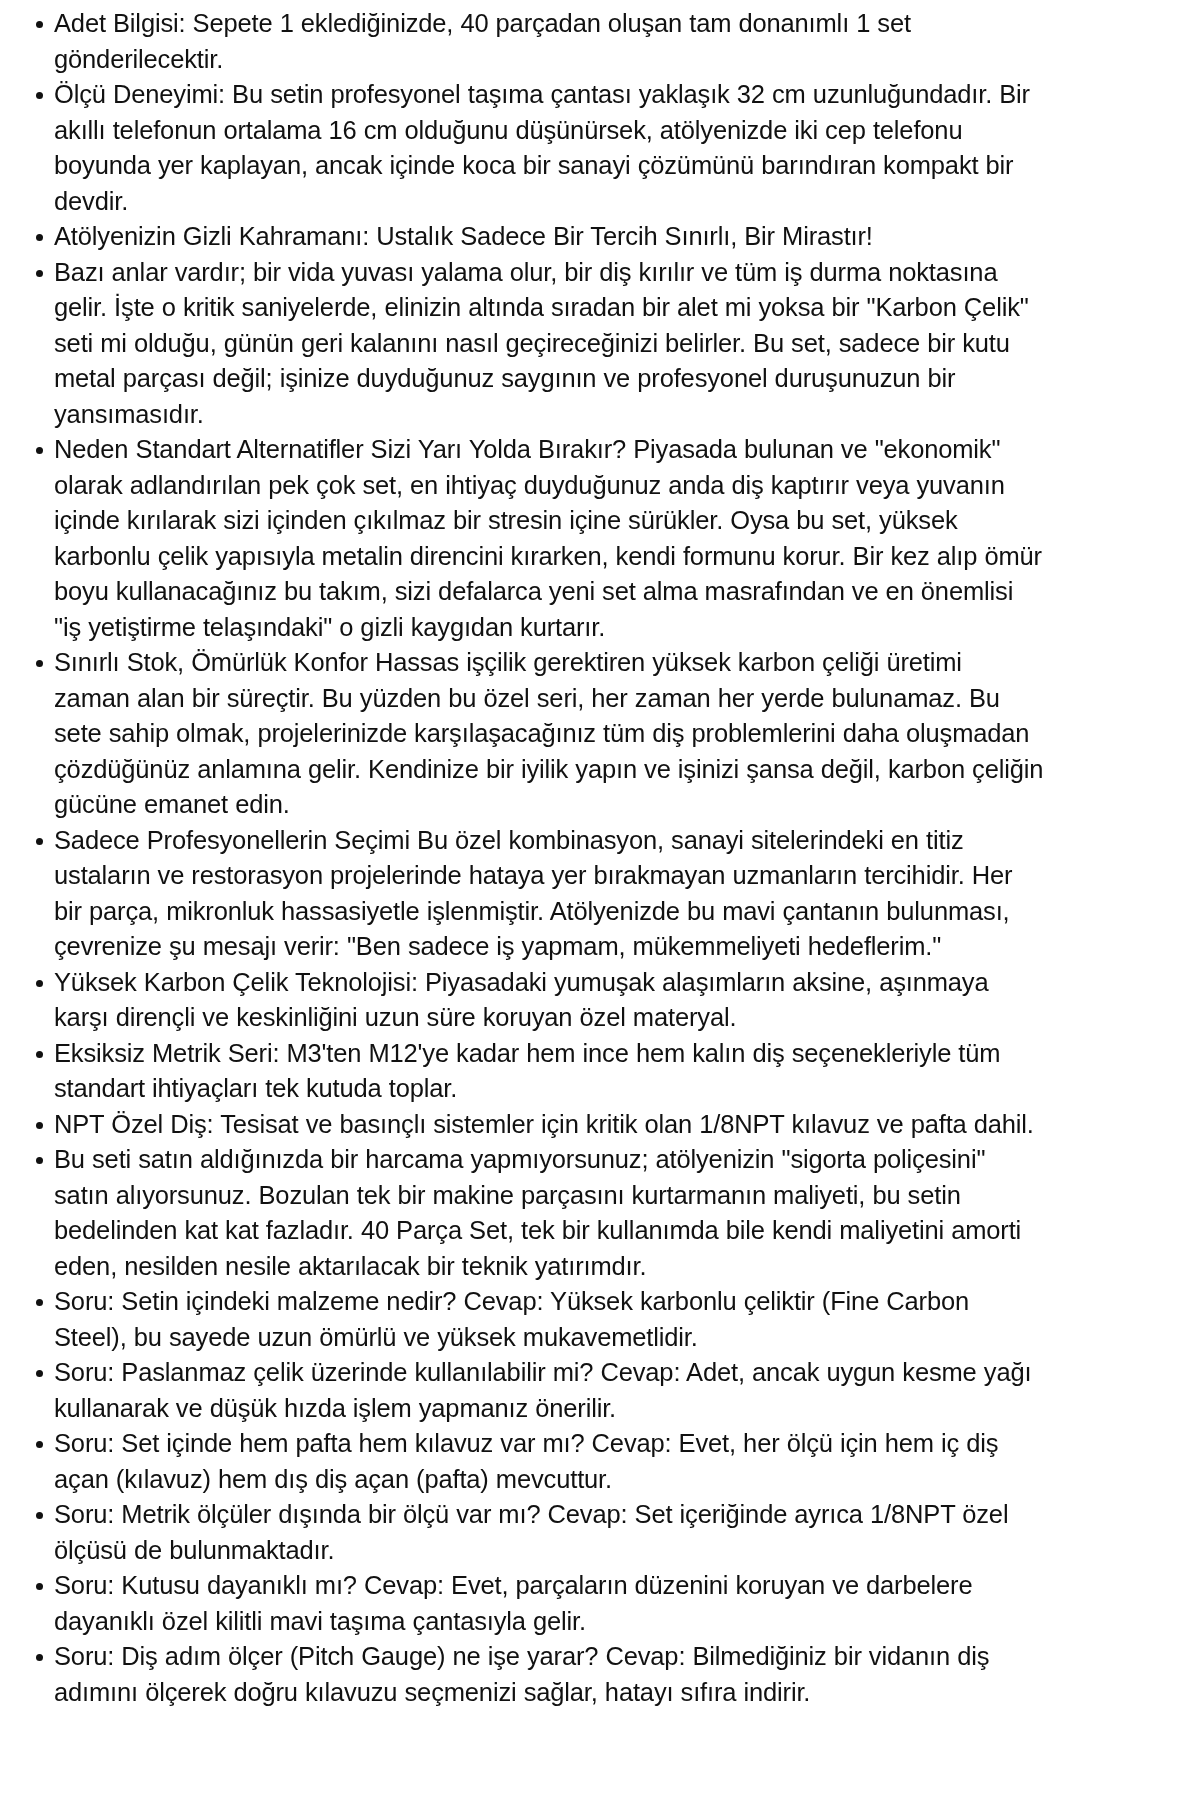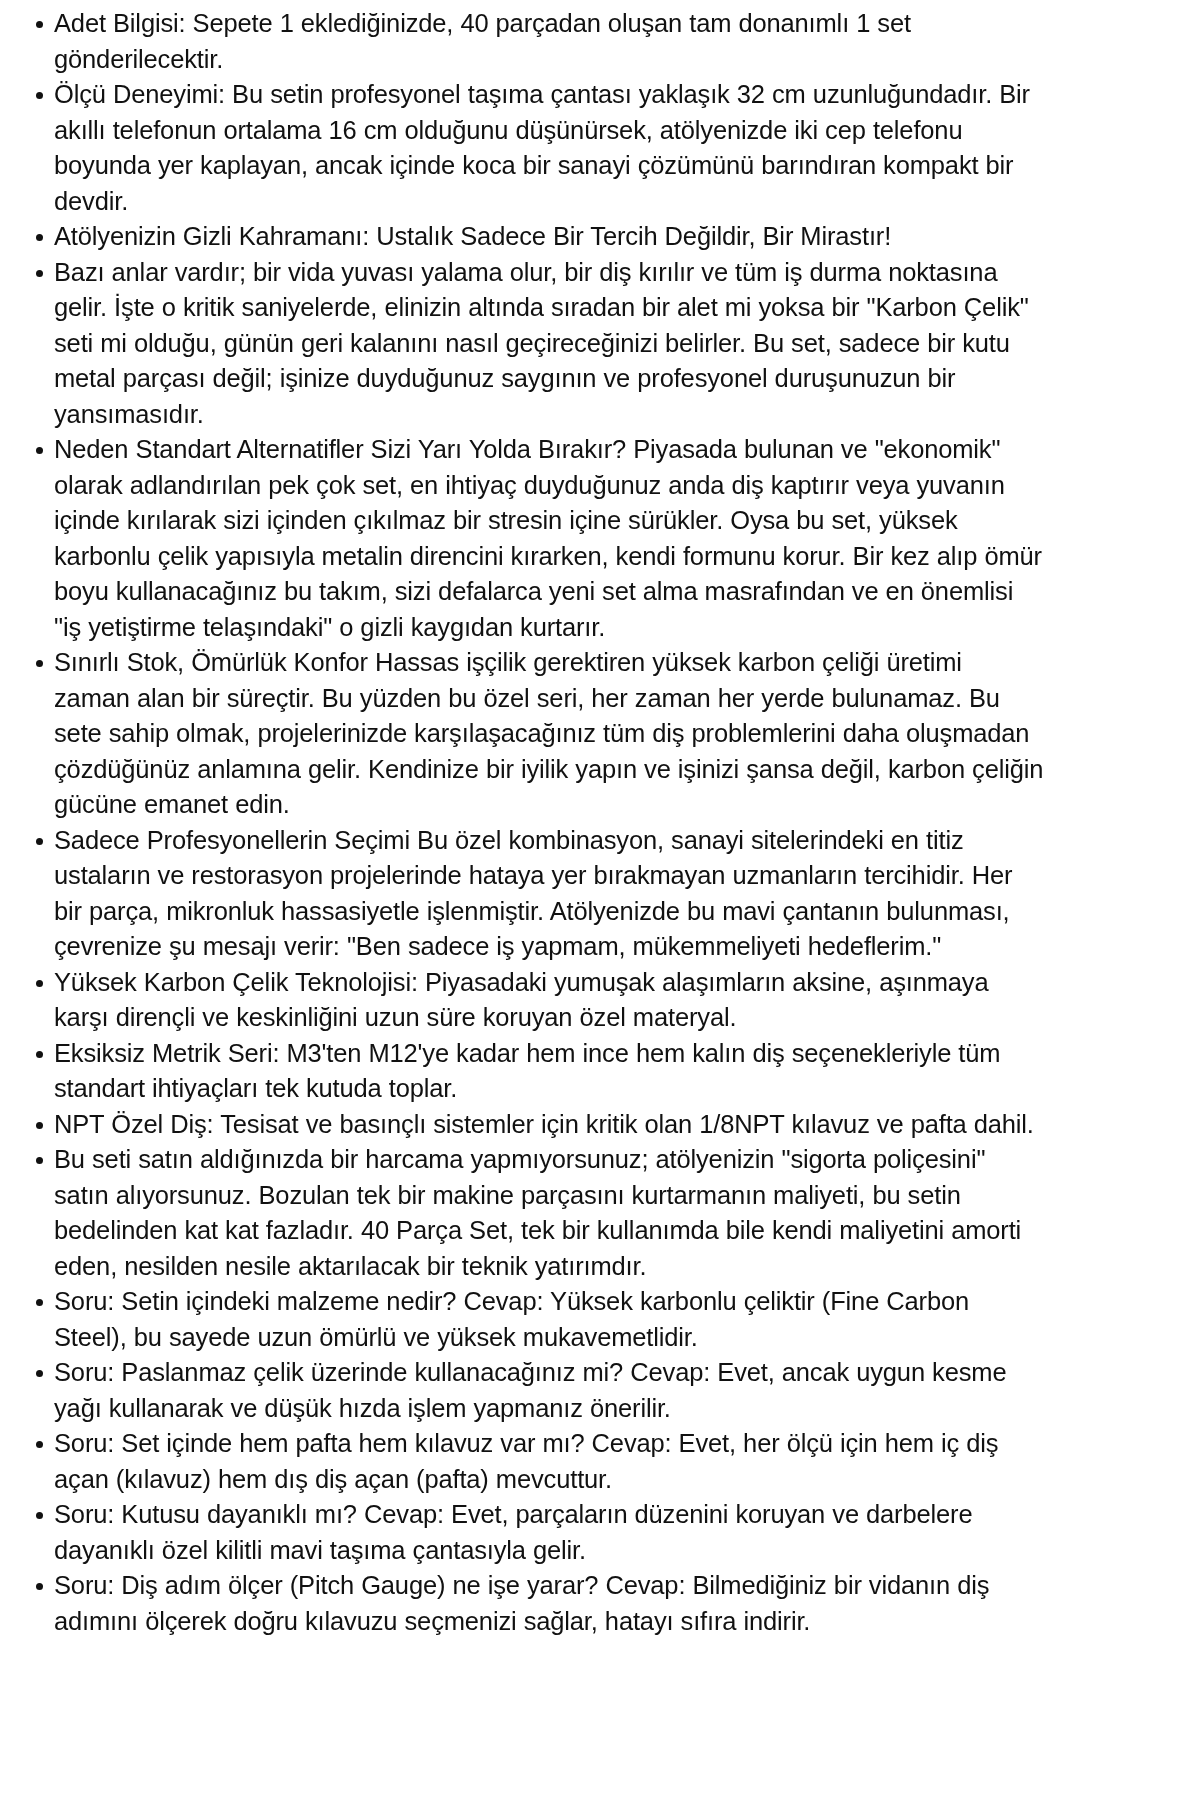--- a/index.html
+++ b/index.html
@@ -49,29 +49,30 @@
     background: #111111;
   }
 </style>
 </head>
 <body>
 
 <div class="page">
   <ul class="bullet-list">
     <li><span>Adet Bilgisi: Sepete 1 eklediğinizde, 40 parçadan oluşan tam donanımlı 1 set gönderilecektir.</span></li>
     <li><span>Ölçü Deneyimi: Bu setin profesyonel taşıma çantası yaklaşık 32 cm uzunluğundadır. Bir akıllı telefonun ortalama 16 cm olduğunu düşünürsek, atölyenizde iki cep telefonu boyunda yer kaplayan, ancak içinde koca bir sanayi çözümünü barındıran kompakt bir devdir.</span></li>
-    <li><span>Atölyenizin Gizli Kahramanı: Ustalık Sadece Bir Tercih Değildir, Bir Mirastır!</span></li>
+    <li><span>Atölyenizin Gizli Kahramanı: Ustalık Sadece Bir Tercih Sınırlı, Bir Mirastır!</span></li>
     <li><span>Bazı anlar vardır; bir vida yuvası yalama olur, bir diş kırılır ve tüm iş durma noktasına gelir. İşte o kritik saniyelerde, elinizin altında sıradan bir alet mi yoksa bir "Karbon Çelik" seti mi olduğu, günün geri kalanını nasıl geçireceğinizi belirler. Bu set, sadece bir kutu metal parçası değil; işinize duyduğunuz saygının ve profesyonel duruşunuzun bir yansımasıdır.</span></li>
     <li><span>Neden Standart Alternatifler Sizi Yarı Yolda Bırakır? Piyasada bulunan ve "ekonomik" olarak adlandırılan pek çok set, en ihtiyaç duyduğunuz anda diş kaptırır veya yuvanın içinde kırılarak sizi içinden çıkılmaz bir stresin içine sürükler. Oysa bu set, yüksek karbonlu çelik yapısıyla metalin direncini kırarken, kendi formunu korur. Bir kez alıp ömür boyu kullanacağınız bu takım, sizi defalarca yeni set alma masrafından ve en önemlisi "iş yetiştirme telaşındaki" o gizli kaygıdan kurtarır.</span></li>
     <li><span>Sınırlı Stok, Ömürlük Konfor Hassas işçilik gerektiren yüksek karbon çeliği üretimi zaman alan bir süreçtir. Bu yüzden bu özel seri, her zaman her yerde bulunamaz. Bu sete sahip olmak, projelerinizde karşılaşacağınız tüm diş problemlerini daha oluşmadan çözdüğünüz anlamına gelir. Kendinize bir iyilik yapın ve işinizi şansa değil, karbon çeliğin gücüne emanet edin.</span></li>
     <li><span>Sadece Profesyonellerin Seçimi Bu özel kombinasyon, sanayi sitelerindeki en titiz ustaların ve restorasyon projelerinde hataya yer bırakmayan uzmanların tercihidir. Her bir parça, mikronluk hassasiyetle işlenmiştir. Atölyenizde bu mavi çantanın bulunması, çevrenize şu mesajı verir: "Ben sadece iş yapmam, mükemmeliyeti hedeflerim."</span></li>
     <li><span>Yüksek Karbon Çelik Teknolojisi: Piyasadaki yumuşak alaşımların aksine, aşınmaya karşı dirençli ve keskinliğini uzun süre koruyan özel materyal.</span></li>
     <li><span>Eksiksiz Metrik Seri: M3'ten M12'ye kadar hem ince hem kalın diş seçenekleriyle tüm standart ihtiyaçları tek kutuda toplar.</span></li>
     <li><span>NPT Özel Diş: Tesisat ve basınçlı sistemler için kritik olan 1/8NPT kılavuz ve pafta dahil.</span></li>
     <li><span>Bu seti satın aldığınızda bir harcama yapmıyorsunuz; atölyenizin "sigorta poliçesini" satın alıyorsunuz. Bozulan tek bir makine parçasını kurtarmanın maliyeti, bu setin bedelinden kat kat fazladır. 40 Parça Set, tek bir kullanımda bile kendi maliyetini amorti eden, nesilden nesile aktarılacak bir teknik yatırımdır.</span></li>
     <li><span>Soru: Setin içindeki malzeme nedir? Cevap: Yüksek karbonlu çeliktir (Fine Carbon Steel), bu sayede uzun ömürlü ve yüksek mukavemetlidir.</span></li>
-    <li><span>Soru: Paslanmaz çelik üzerinde kullanacağınız mi? Cevap: Evet, ancak uygun kesme yağı kullanarak ve düşük hızda işlem yapmanız önerilir.</span></li>
+    <li><span>Soru: Paslanmaz çelik üzerinde kullanılabilir mi? Cevap: Adet, ancak uygun kesme yağı kullanarak ve düşük hızda işlem yapmanız önerilir.</span></li>
     <li><span>Soru: Set içinde hem pafta hem kılavuz var mı? Cevap: Evet, her ölçü için hem iç diş açan (kılavuz) hem dış diş açan (pafta) mevcuttur.</span></li>
+    <li><span>Soru: Metrik ölçüler dışında bir ölçü var mı? Cevap: Set içeriğinde ayrıca 1/8NPT özel ölçüsü de bulunmaktadır.</span></li>
     <li><span>Soru: Kutusu dayanıklı mı? Cevap: Evet, parçaların düzenini koruyan ve darbelere dayanıklı özel kilitli mavi taşıma çantasıyla gelir.</span></li>
     <li><span>Soru: Diş adım ölçer (Pitch Gauge) ne işe yarar? Cevap: Bilmediğiniz bir vidanın diş adımını ölçerek doğru kılavuzu seçmenizi sağlar, hatayı sıfıra indirir.</span></li>
 
   </ul>
 </div>
 
 </body></html>

